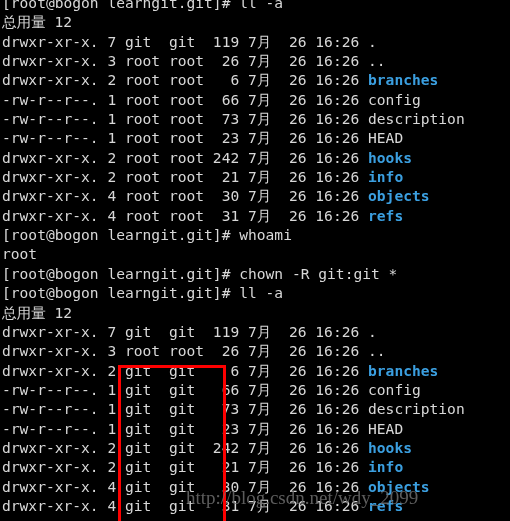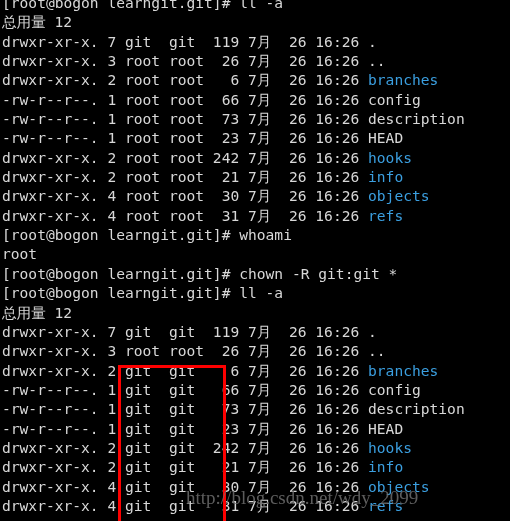--- a/index.html
+++ b/index.html
@@ -24,21 +24,21 @@
     position: absolute;
     left: 2px;
     top: -7px;
     white-space: pre;
   }
   .line {
     height: 19.35px;
     white-space: pre;
   }
   .seg-default { color: #d8d8d8; margin-top: 16px; }
-  .seg-dir     { color: #3b9fe0; font-weight: normal; }
+  .seg-dir     { color: #3b9fe0; font-weight: bold; }
   .seg-prompt  { color: #d8d8d8; }
 
   
   #red-box {
     position: absolute;
     left: 118px;
     top: 365px;
     width: 108px;
     height: 156px;
     border: 3px solid #fe0000;

